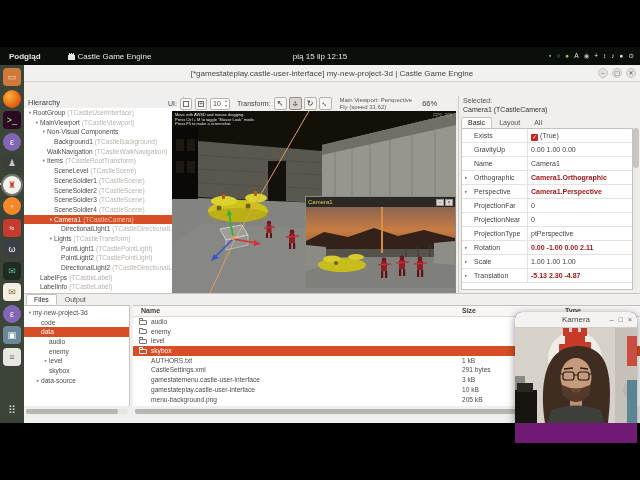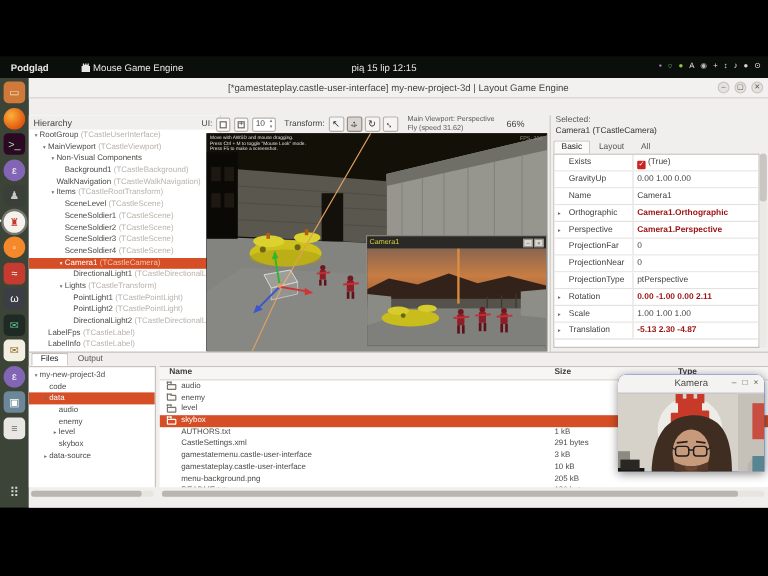--- a/index.html
+++ b/index.html
@@ -111,36 +111,36 @@
   .frow .tp{position:absolute;left:432px;top:0;line-height:9.7px}
   .frow.sel{background:#d54e26;color:#fff}
   .ficon{position:absolute;left:6px;top:2.5px;width:8px;height:5px;border:1px solid #76726d;border-radius:1px;background:#fbf9f6;box-sizing:border-box}
   .ficon::before{content:"";position:absolute;top:-2.5px;left:-1px;width:4px;height:2px;border:1px solid #76726d;border-bottom:none;background:#fbf9f6;box-sizing:border-box}
   .frow.sel .ficon{border-color:#fff;background:#d54e26}
   .frow.sel .ficon::before{border-color:#fff;background:#d54e26}
   .hscroll{position:absolute;height:5px;background:#e8e5e1;border-radius:2px}
   .hscroll .thumb{height:5px;background:#b9b5b0;border-radius:2px}
 
   
-  #cam{position:absolute;left:515px;top:312px;width:122px;height:81px;border-radius:7px 7px 0 0;overflow:hidden;
-       box-shadow:0 2px 8px rgba(0,0,0,.45);z-index:50;background:#1d4ed8}
+  #cam{position:absolute;left:515px;top:312px;width:122px;height:131px;border-radius:7px 7px 0 0;overflow:hidden;
+       box-shadow:0 2px 8px rgba(0,0,0,.45);z-index:50;background:#701a75}
   #cambar{height:16px;background:#f5f3f1;border-bottom:1px solid #d2cec9;position:relative;text-align:center;
           font-size:8px;color:#4a4a4a;line-height:16px;box-sizing:border-box}
   #cambtns{position:absolute;right:5px;top:0;height:16px;display:flex;align-items:center;gap:5px;font-size:7px;color:#5a5a5a}
 </style>
 </head>
 <body>
 
 <div id="topbar">
   <span id="activities">Podgląd</span>
   <span id="appind">
     <svg width="8" height="8" viewBox="0 0 8 8">
         <path fill="#e6e6e2" d="M1 8V3h1V1h1v1h1V1h1v1h1V1h1v2h1v5z"></path>
       </svg>
-    <span>Mouse Game Engine</span>
+    <span>Castle Game Engine</span>
   </span>
   <span id="clock">pią 15 lip 12:15</span>
   <span id="tray">
       <span class="tray-ico" style="color: rgb(189, 147, 216);">▪</span>
       <span class="tray-ico" style="color: rgb(121, 199, 121);">○</span>
       <span class="tray-ico" style="color: rgb(149, 201, 61);">●</span>
       <span class="tray-ico" style="color: rgb(232, 232, 232);">A</span>
       <span class="tray-ico" style="color: rgb(184, 184, 184);">◉</span>
       <span class="tray-ico" style="color: rgb(232, 232, 232);">+</span>
       <span class="tray-ico" style="color: rgb(232, 232, 232);">↕</span>
@@ -165,21 +165,21 @@
     <div class="dock-icon" style="background: rgb(243, 239, 227); color: rgb(138, 109, 32);">✉</div>
     <div class="dock-icon circle" style="background: rgb(130, 101, 181); color: rgb(255, 255, 255);">ε</div>
     <div class="dock-icon" style="background: rgb(107, 135, 152); color: rgb(255, 255, 255);">▣</div>
     <div class="dock-icon" style="background: rgb(233, 231, 227); color: rgb(106, 106, 106);">≡</div>
     <div class="dock-icon" id="show-apps">⠿</div>
   </div>
 
 <div id="win">
 
   <div id="titlebar">
-    <span>[*gamestateplay.castle-user-interface] my-new-project-3d | Layout Game Engine</span>
+    <span>[*gamestateplay.castle-user-interface] my-new-project-3d | Castle Game Engine</span>
     <span id="winctl">
       <span class="winbtn">–</span>
       <span class="winbtn">▢</span>
       <span class="winbtn">✕</span>
     </span>
   </div>
 
 
   <div id="hier">
     <div id="hier-title">Hierarchy</div>

